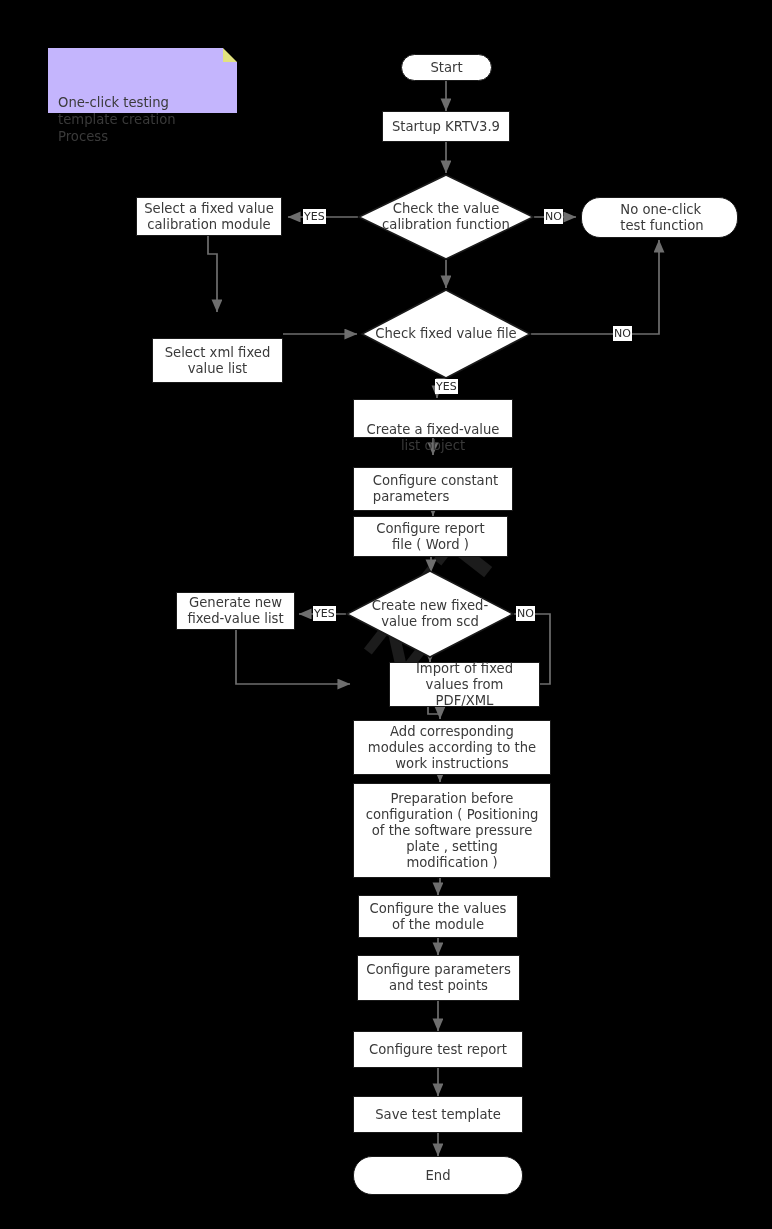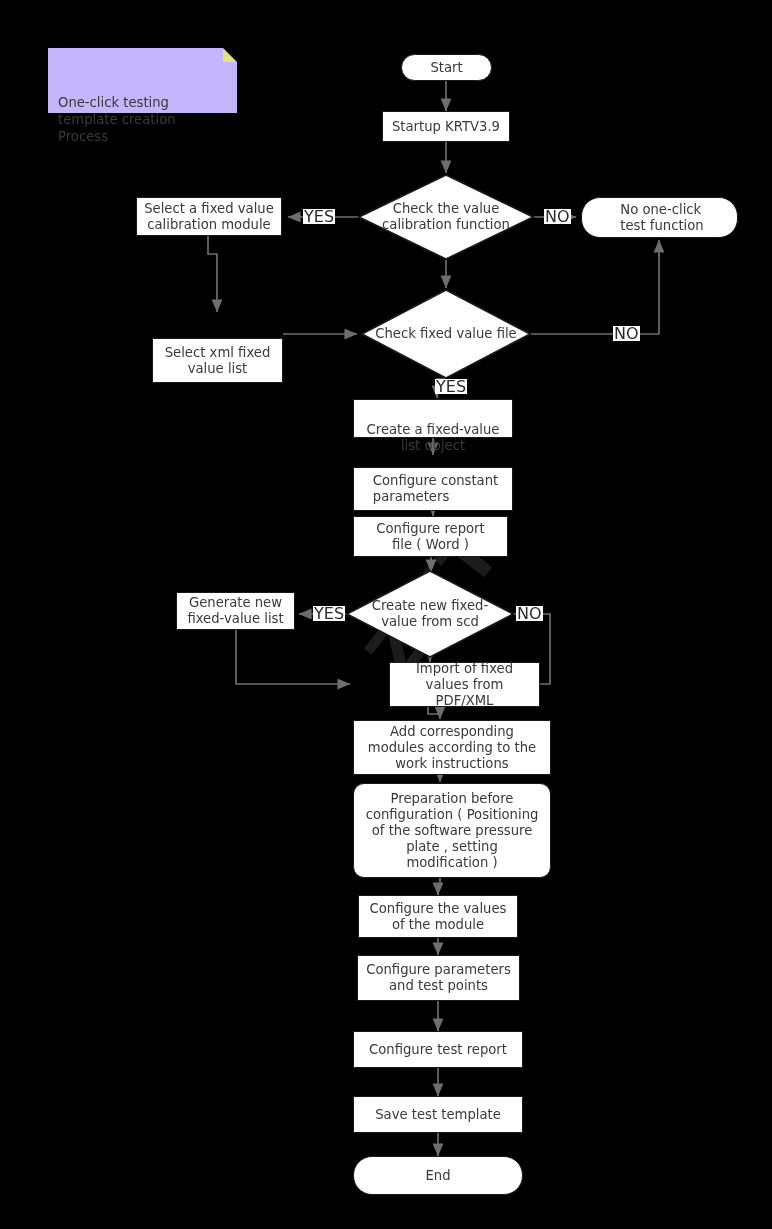--- a/index.html
+++ b/index.html
@@ -61,21 +61,21 @@
     font-size:13.2px;
     line-height:16px;
     pointer-events:none;
   }
 
   
   .edgelabel{
     position:absolute;
     background:#ffffff;
     color:#2b2b2b;
-    font-size:16px;
+    font-size:11px;
     line-height:15px;
     padding:0 1px;
     white-space:nowrap;
   }
 
   
   #wires{ position:absolute; left:0; top:0; width:772px; height:1229px; }
 
   
   .note{
@@ -236,21 +236,21 @@
 values from
 PDF/XML</span>
   </div>
 
   <div class="node" style="left:353px; top:720px; width:198px; height:55px;">
     <span style="white-space:pre-line;">Add corresponding
 modules according to the
 work instructions</span>
   </div>
 
-  <div class="node" style="left:353px; top:783px; width:198px; height:95px;border-radius:11px;">
+  <div class="node" style="left:353px; top:783px; width:198px; height:95px;">
     <span style="white-space:pre-line;">Preparation before
 configuration ( Positioning
 of the software pressure
 plate , setting
 modification )</span>
   </div>
 
   <div class="node" style="left:358px; top:895px; width:160px; height:43px;">
     <span style="white-space:pre-line;">Configure the values
 of the module</span>

